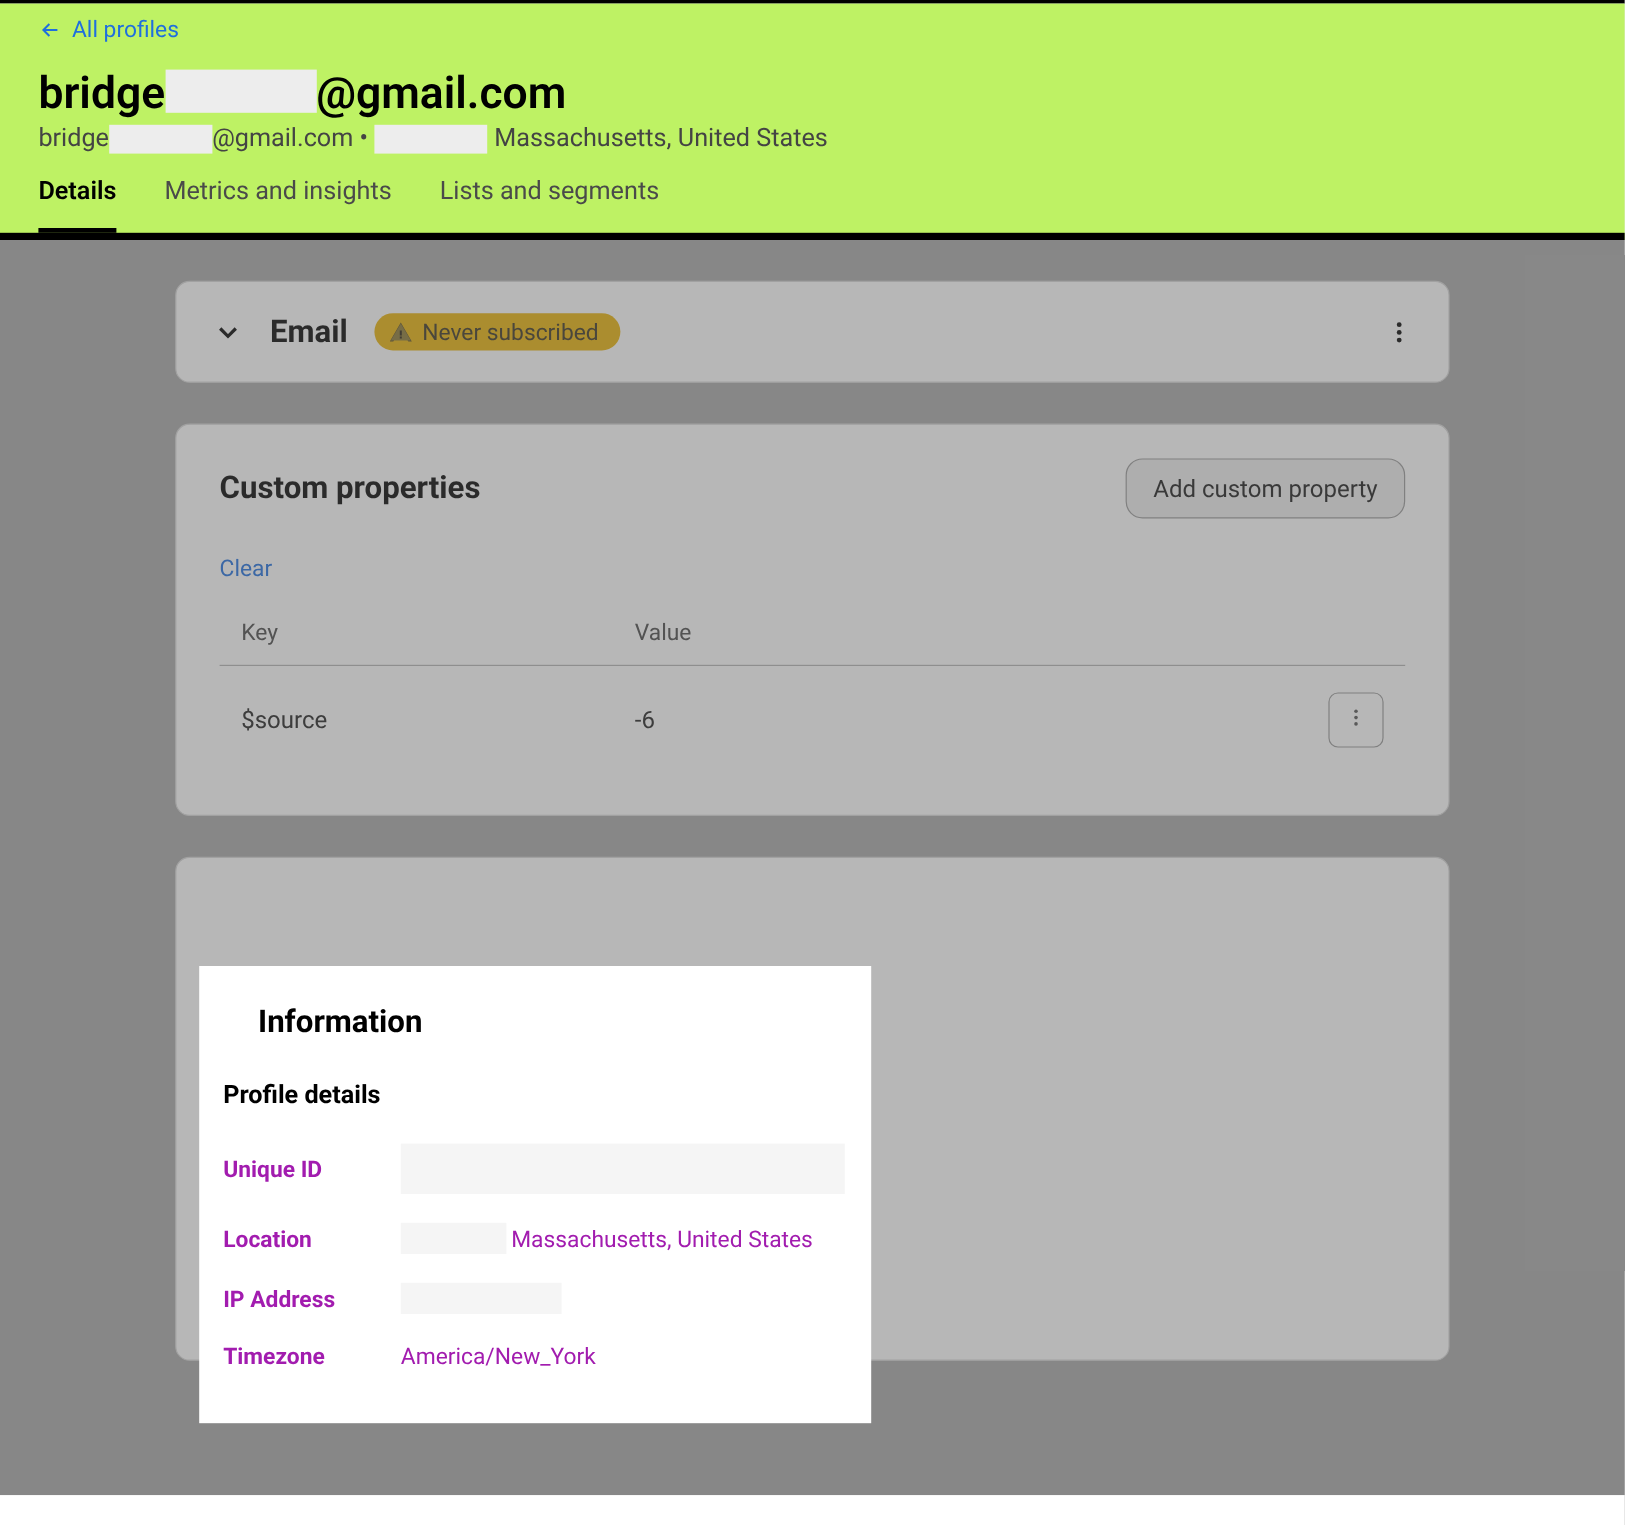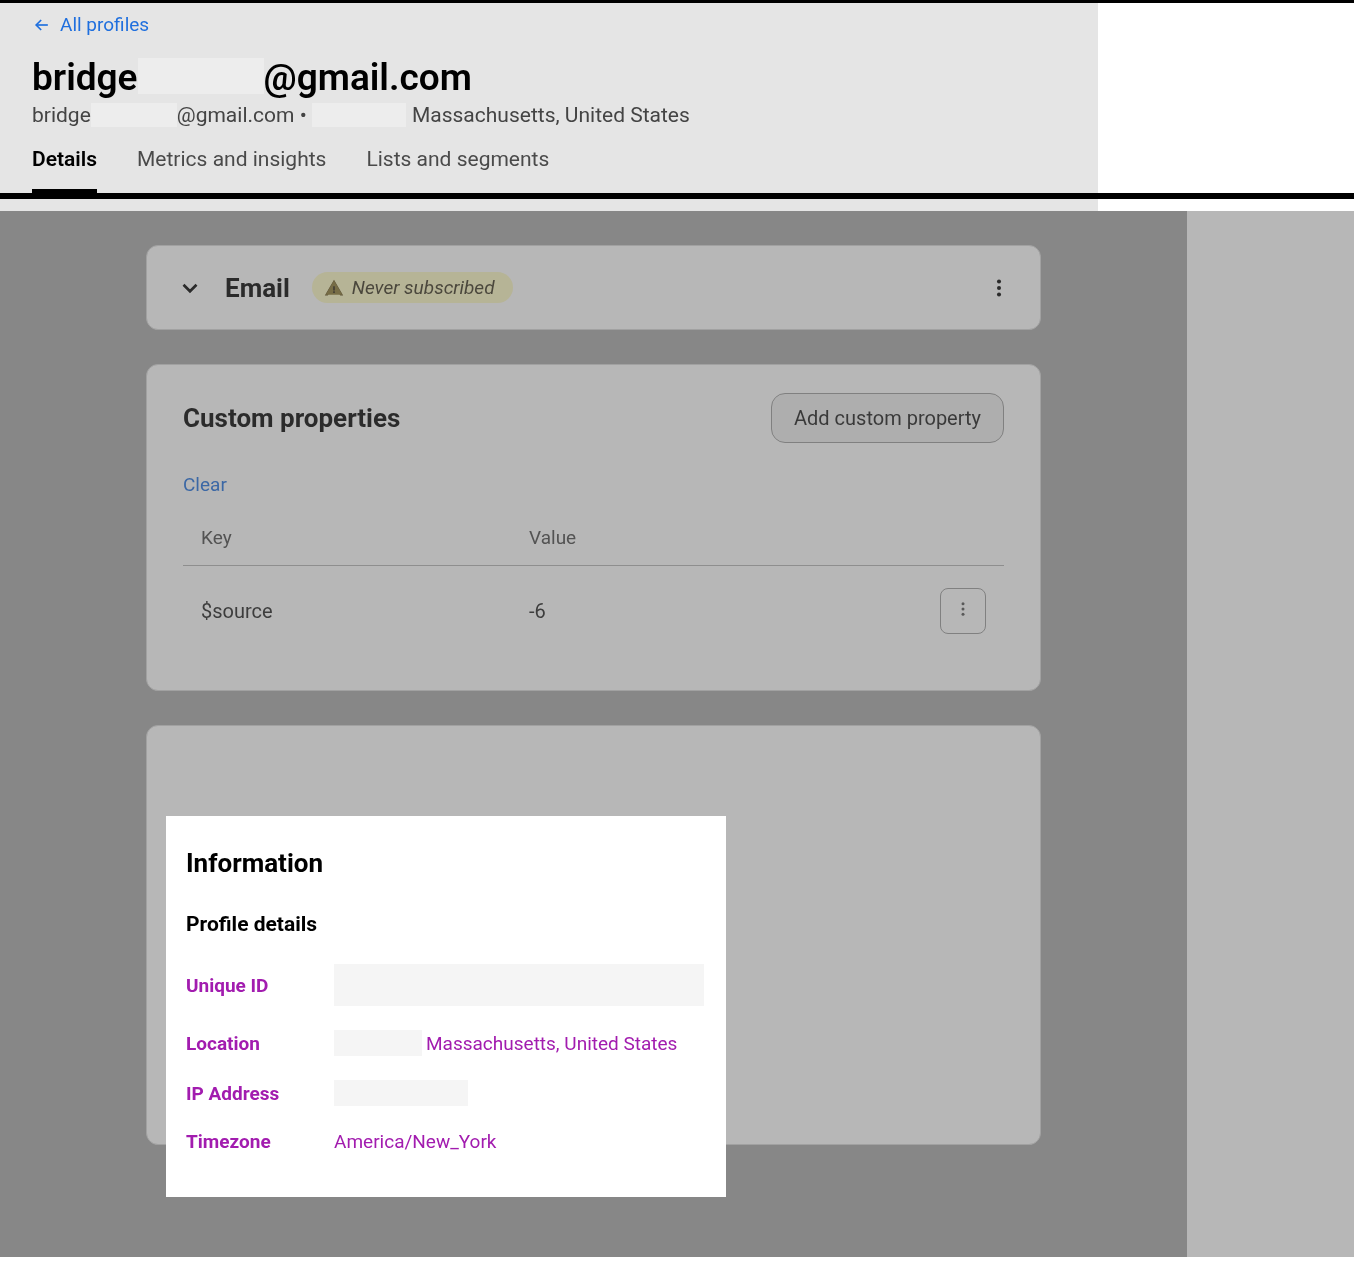--- a/index.html
+++ b/index.html
@@ -12,23 +12,23 @@
       background: #fff;
       width: 1354px;
       position: relative;
     }
     .top-border {
       width: 1354px;
       height: 3px;
       background: #000;
     }
     .header {
-      background: #e5e5e5;
-      padding: 10px 0 12px 32px;
-      width: 1098px;
+      background: #bef264;
+      padding: 10px 0 0 32px;
+      width: 1354px;
     }
     .back-link {
       display: inline-flex;
       align-items: center;
       gap: 8px;
       color: #1f6fde;
       font-size: 19px;
       cursor: pointer;
       margin-bottom: 18px;
     }
@@ -81,21 +81,21 @@
       color: #4a4a4a;
       padding: 0 0 18px 0;
       cursor: pointer;
     }
     .tab.active {
       font-weight: 600;
       color: #000;
       border-bottom: 4px solid #000;
     }
     .content-area {
-      width: 1187px;
+      width: 1354px;
       background: #a8a8a8;
       padding: 34px 0 0 0;
       min-height: 1046px;
       position: relative;
     }
     .card {
       background: #fff;
       border: 1px solid #d7d7d7;
       border-radius: 12px;
       margin: 0 146px 34px 146px;
@@ -113,26 +113,25 @@
     }
     .card-title {
       font-size: 26px;
       font-weight: 700;
       color: #000;
     }
     .badge {
       display: inline-flex;
       align-items: center;
       gap: 8px;
-      background: #fef9c3;
+      background: #eab308;
       border-radius: 22px;
       padding: 4px 18px 4px 12px;
       font-size: 19px;
       color: #3a3420;
-      font-style: italic;
     }
     .warn-icon {
       display: inline-flex;
     }
     .more-icon {
       margin-left: auto;
       cursor: pointer;
       display: inline-flex;
     }
     .card-inner {
@@ -235,20 +234,21 @@
       width: 560px;
       background: #fff;
       z-index: 2;
       padding: 32px 20px 32px 20px;
       box-shadow: 0 0 0 0 rgba(0,0,0,0);
     }
     .popup h2 {
       font-size: 26px;
       font-weight: 700;
       margin-bottom: 34px;
+      margin-left: 29px;
     }
     .popup h3 {
       font-size: 21px;
       font-weight: 700;
       margin-bottom: 16px;
     }
     .info-row {
       display: flex;
       align-items: center;
       padding: 12px 0;

